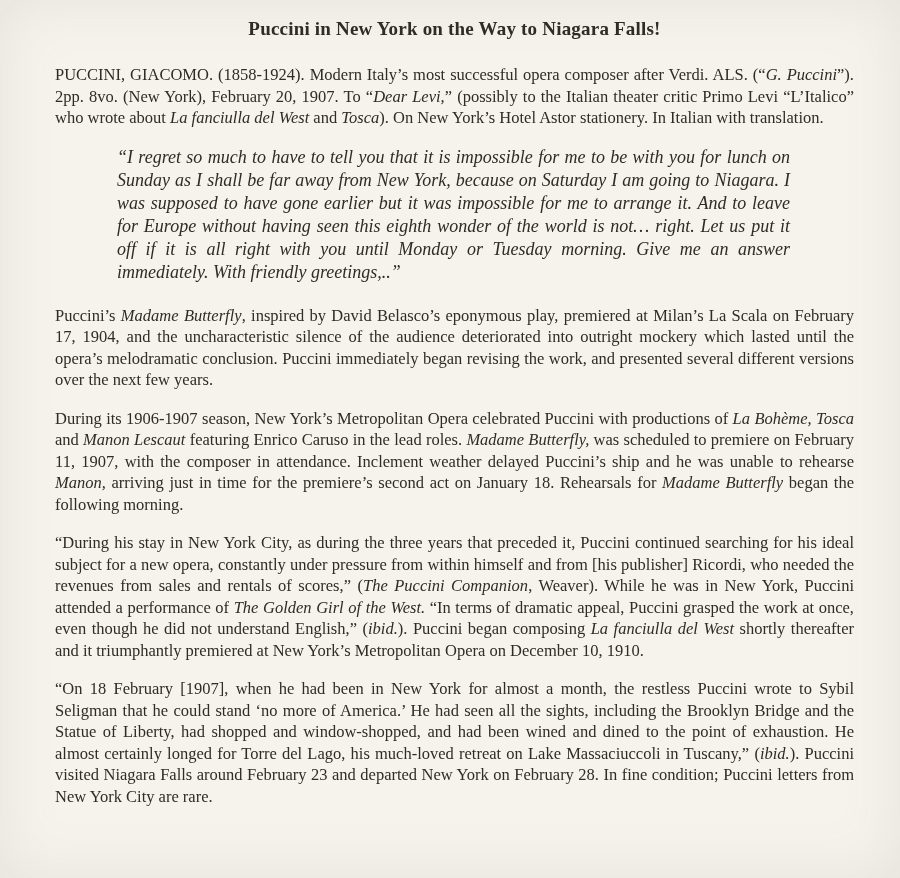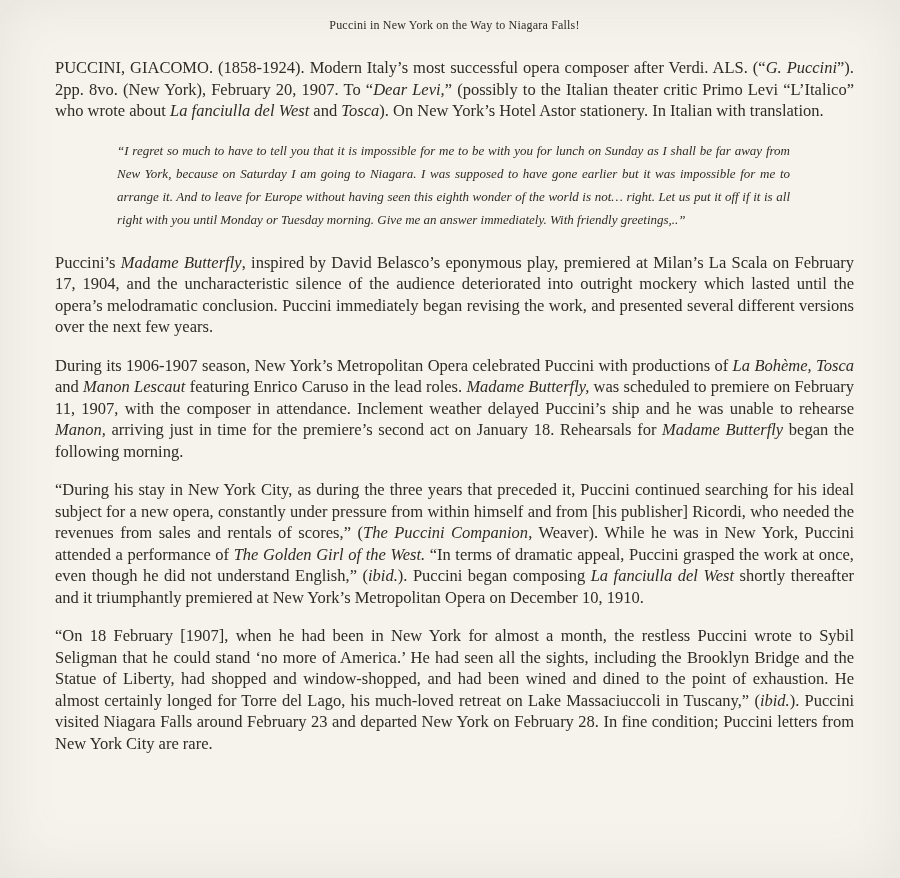--- a/index.html
+++ b/index.html
@@ -15,34 +15,34 @@
   }
   .page {
     box-sizing: border-box;
     width: 900px;
     height: 878px;
     padding: 12px 46px 10px 55px;
     color: #2e2c27;
     box-shadow: inset 0 0 60px rgba(120,115,100,0.12);
   }
   .doc-title {
-    font-size: 12px;
-    font-weight: normal;
+    font-size: 19px;
+    font-weight: bold;
     text-align: center;
     margin: 6px 0 24px 0;
     letter-spacing: 0.2px;
   }
   .para {
     font-size: 16.5px;
     line-height: 21.5px;
     text-align: justify;
     margin: 0 0 17px 0;
   }
   .quote-block {
-    font-size: 13px;
+    font-size: 18px;
     line-height: 23px;
     text-align: justify;
     margin: 4px 64px 21px 62px;
   }
   .seg-b { font-weight: normal; }
   .seg-i { font-style: italic; }
   .quote-block .seg-i { font-family: "Liberation Serif", "DejaVu Serif", serif; }
 </style>
 </head>
 <body style="background-color: rgb(245, 243, 236);">

